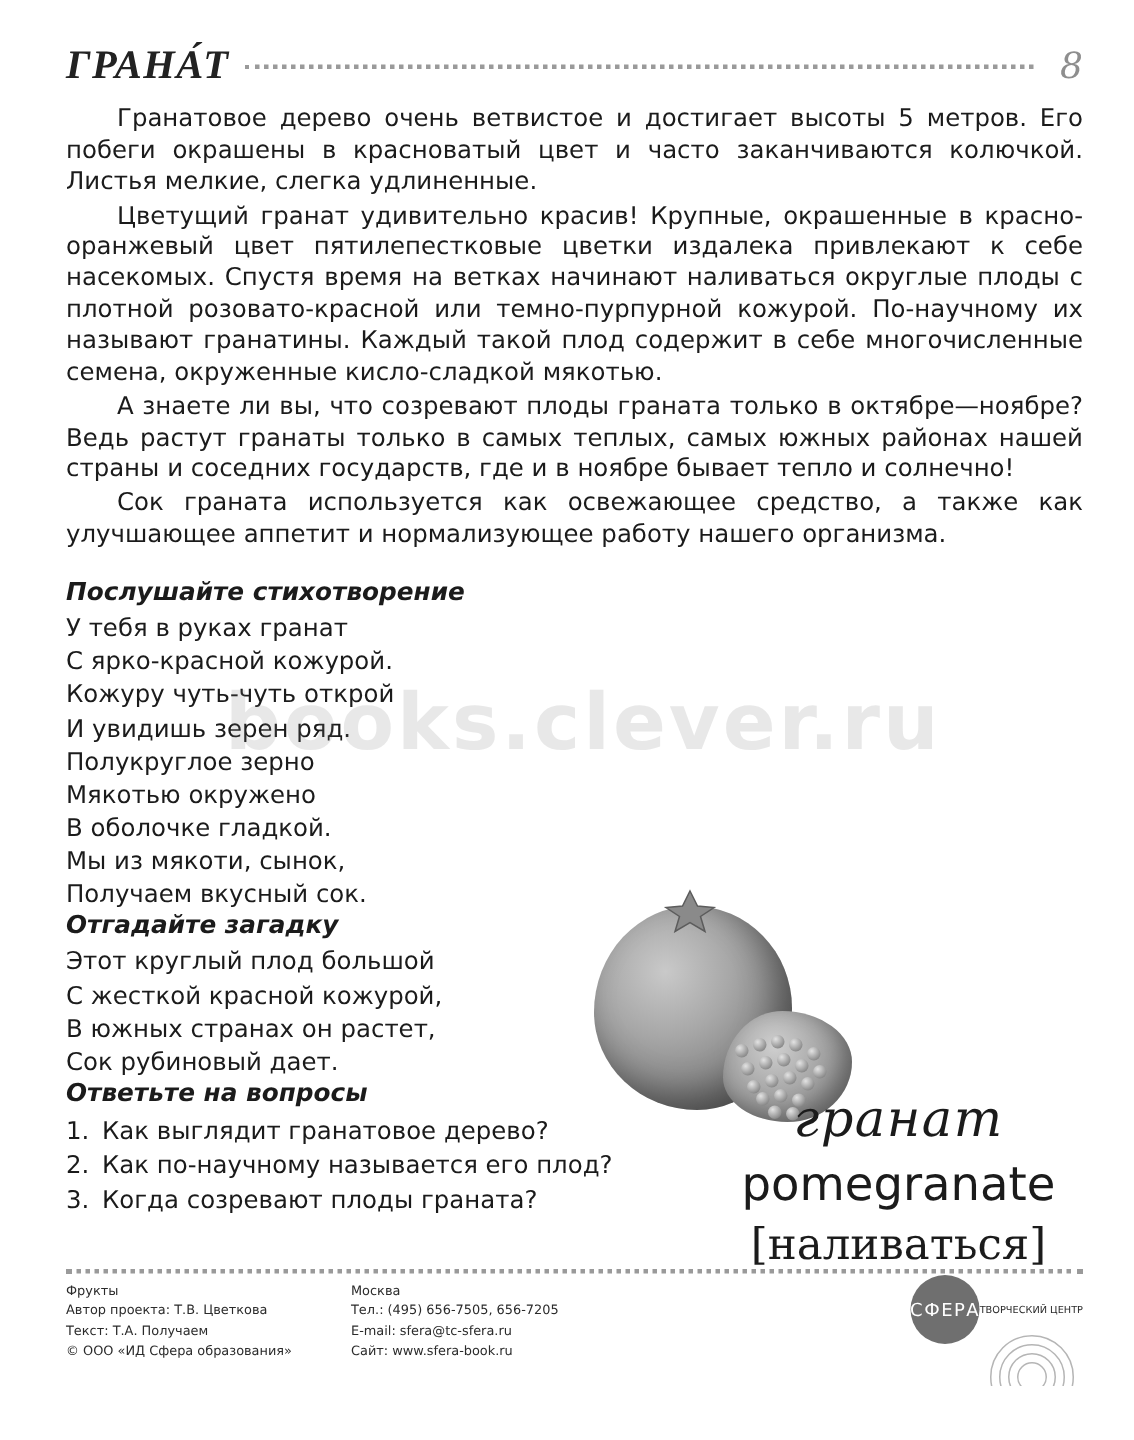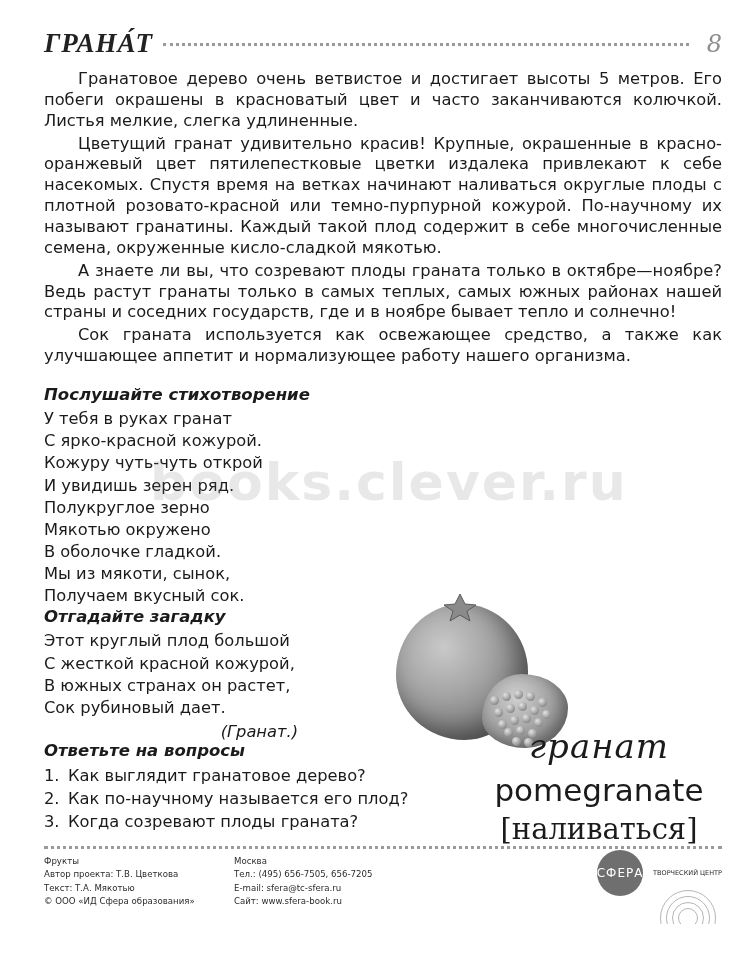--- a/index.html
+++ b/index.html
@@ -195,21 +195,21 @@
     color: #2b2b2b;
   }
   .footer-col-1 { width: 190px; }
   .footer-col-2 { width: 230px; }
   .footer-logo {
     position: absolute;
     right: 0;
     top: 4px;
     display: flex;
     align-items: center;
-    gap: 10px;
+    gap: 0;
   }
   .logo-circle {
     width: 46px; height: 46px;
     border-radius: 50%;
     background: #6f6f6f;
     color: #fff;
     display: flex;
     align-items: center;
     justify-content: center;
     font-family: "DejaVu Sans", sans-serif;
@@ -286,21 +286,20 @@
       <div class="poem-line">Мы из мякоти, сынок,</div>
       <div class="poem-line">Получаем вкусный сок.</div>
     </div>
 
     <div class="col-right">
       <div class="sec-title">Отгадайте загадку</div>
       <div class="riddle-line">Этот круглый плод большой</div>
       <div class="riddle-line">С жесткой красной кожурой,</div>
       <div class="riddle-line">В южных странах он растет,</div>
       <div class="riddle-line">Сок рубиновый дает.</div>
-      <div class="riddle-answer">(Гранат.)</div>
     </div>
   </div>
 
   <div class="questions">
     <div class="sec-title">Ответьте на вопросы</div>
     <div class="q-row">
       <span class="q-num">1.</span>
       <span>Как выглядит гранатовое дерево?</span>
     </div>
     <div class="q-row">
@@ -348,21 +347,21 @@
     <div class="word-en">pomegranate</div>
     <div class="word-ipa">[наливаться]</div>
   </div>
 
   <div class="footer">
     <div class="footer-rule"></div>
     <div class="footer-cols">
       <div class="footer-col-1">
         <div>Фрукты</div>
         <div>Автор проекта: Т.В. Цветкова</div>
-        <div>Текст: Т.А. Мякотью</div>
+        <div>Текст: Т.А. Получаем</div>
         <div>© ООО «ИД Сфера образования»</div>
       </div>
       <div class="footer-col-2">
         <div>Москва</div>
         <div>Тел.: (495) 656-7505, 656-7205</div>
         <div>E-mail: sfera@tc-sfera.ru</div>
         <div>Сайт: www.sfera-book.ru</div>
       </div>
     </div>
     <div class="footer-logo">

